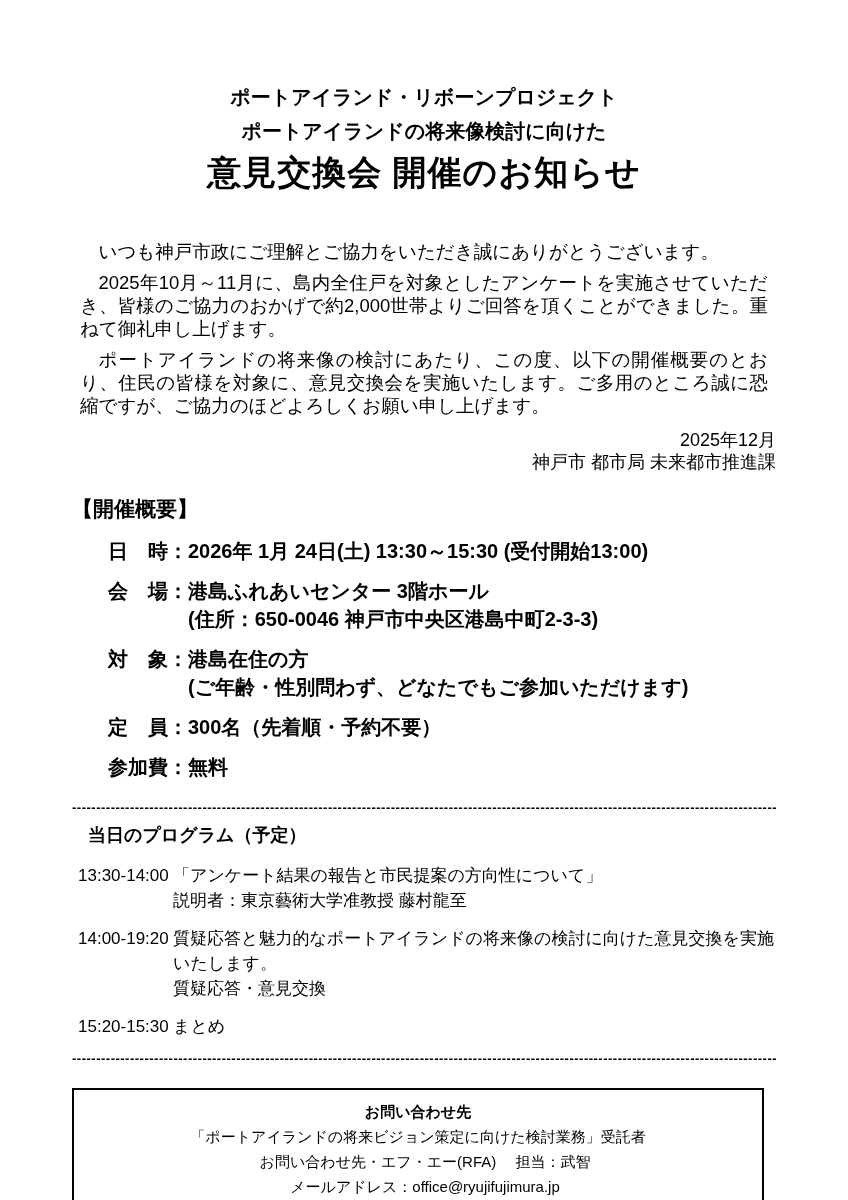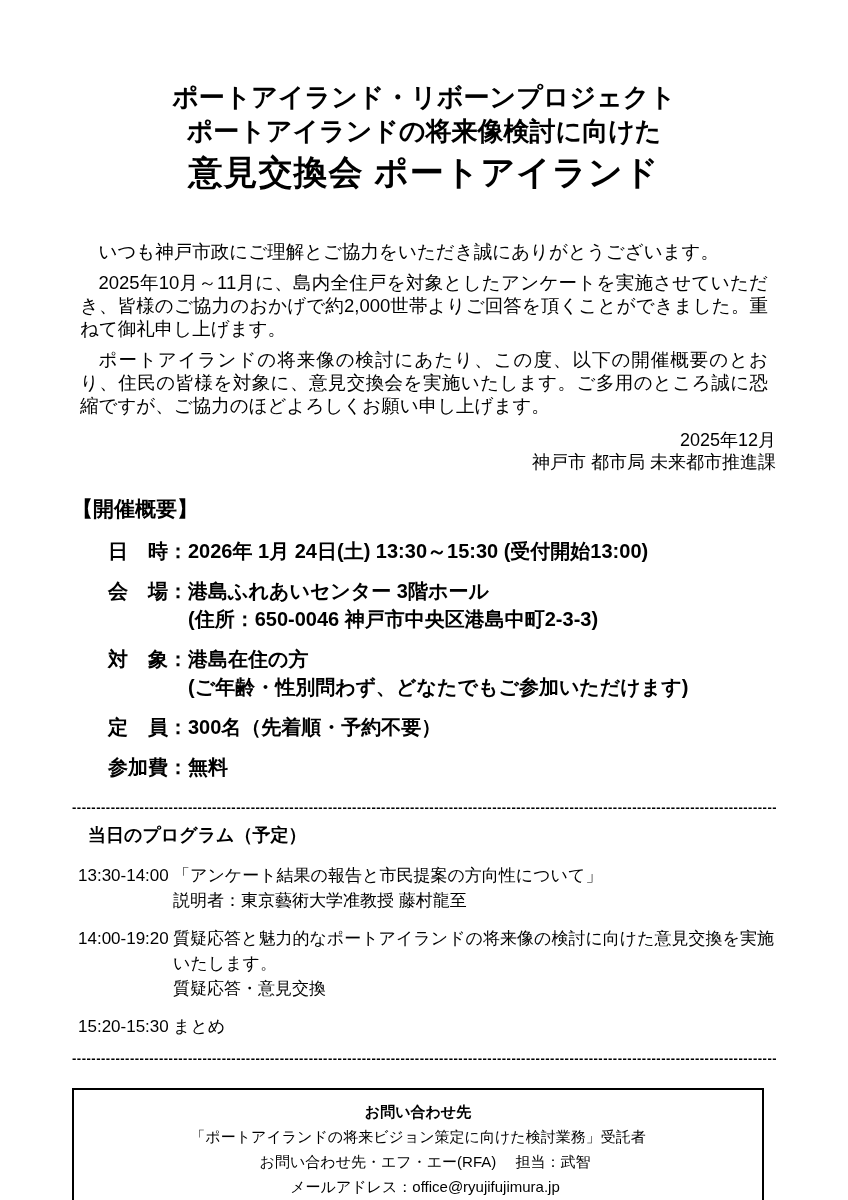--- a/index.html
+++ b/index.html
@@ -11,21 +11,21 @@
   }
   .page{
     box-sizing:border-box;
     width:848px;height:1200px;
     padding:80px 72px 0 72px;
     overflow:hidden;
     background:#fff;
   }
   
   .title-block{text-align:center;margin:0 0 44px 0;}
-  .title-sub{font-size:26px;font-weight:700;line-height:34px;}
+  .title-sub{font-size:20px;font-weight:700;line-height:34px;}
   .title-main{font-size:34px;font-weight:700;line-height:48px;letter-spacing:1px;}
 
   
   .intro p{
     margin:8px;
     font-size:18.5px;line-height:23px;
     font-weight:500;
     text-indent:1em;
     text-align:justify;
   }
@@ -78,21 +78,21 @@
   .contact-line.indent{padding-left:14px;}
 </style>
 </head>
 <body>
 
 <div class="page">
 
   <div class="title-block">
     <div class="title-sub">ポートアイランド・リボーンプロジェクト</div>
     <div class="title-sub">ポートアイランドの将来像検討に向けた</div>
-    <div class="title-main">意見交換会 ポートアイランド</div>
+    <div class="title-main">意見交換会 開催のお知らせ</div>
   </div>
 
   <div class="intro">
     <p>いつも神戸市政にご理解とご協力をいただき誠にありがとうございます。</p>
     <p>2025年10月～11月に、島内全住戸を対象としたアンケートを実施させていただき、皆様のご協力のおかげで約2,000世帯よりご回答を頂くことができました。重ねて御礼申し上げます。</p>
     <p>ポートアイランドの将来像の検討にあたり、この度、以下の開催概要のとおり、住民の皆様を対象に、意見交換会を実施いたします。ご多用のところ誠に恐縮ですが、ご協力のほどよろしくお願い申し上げます。</p>
     <div class="byline">
       <div>2025年12月</div>
       <div>神戸市 都市局 未来都市推進課</div>
     </div>

